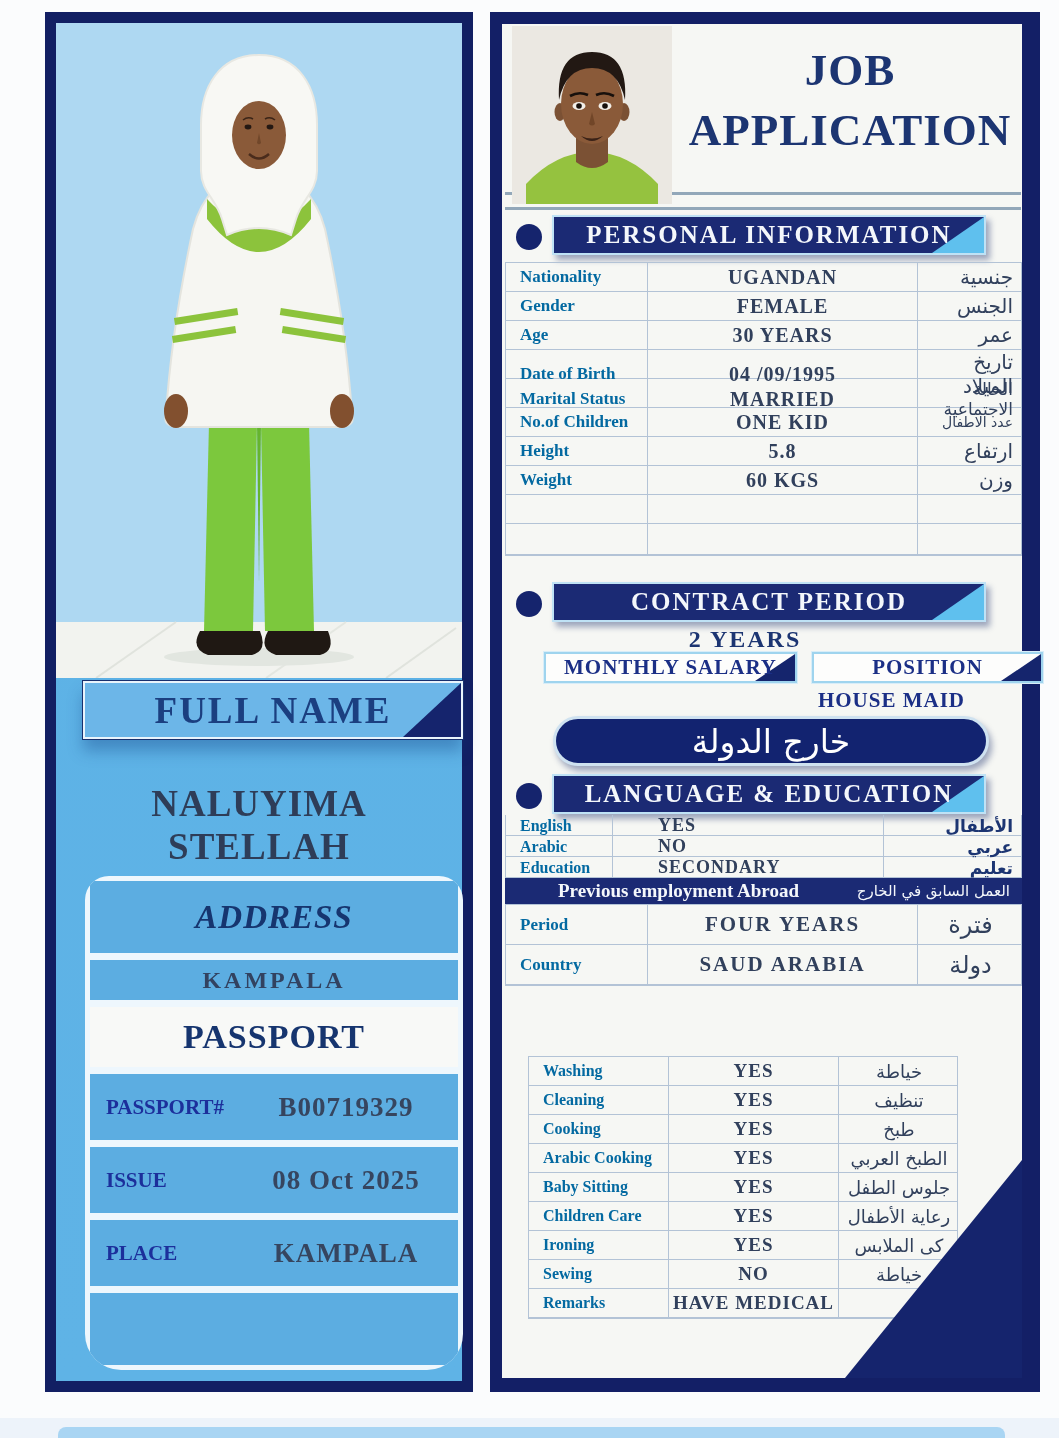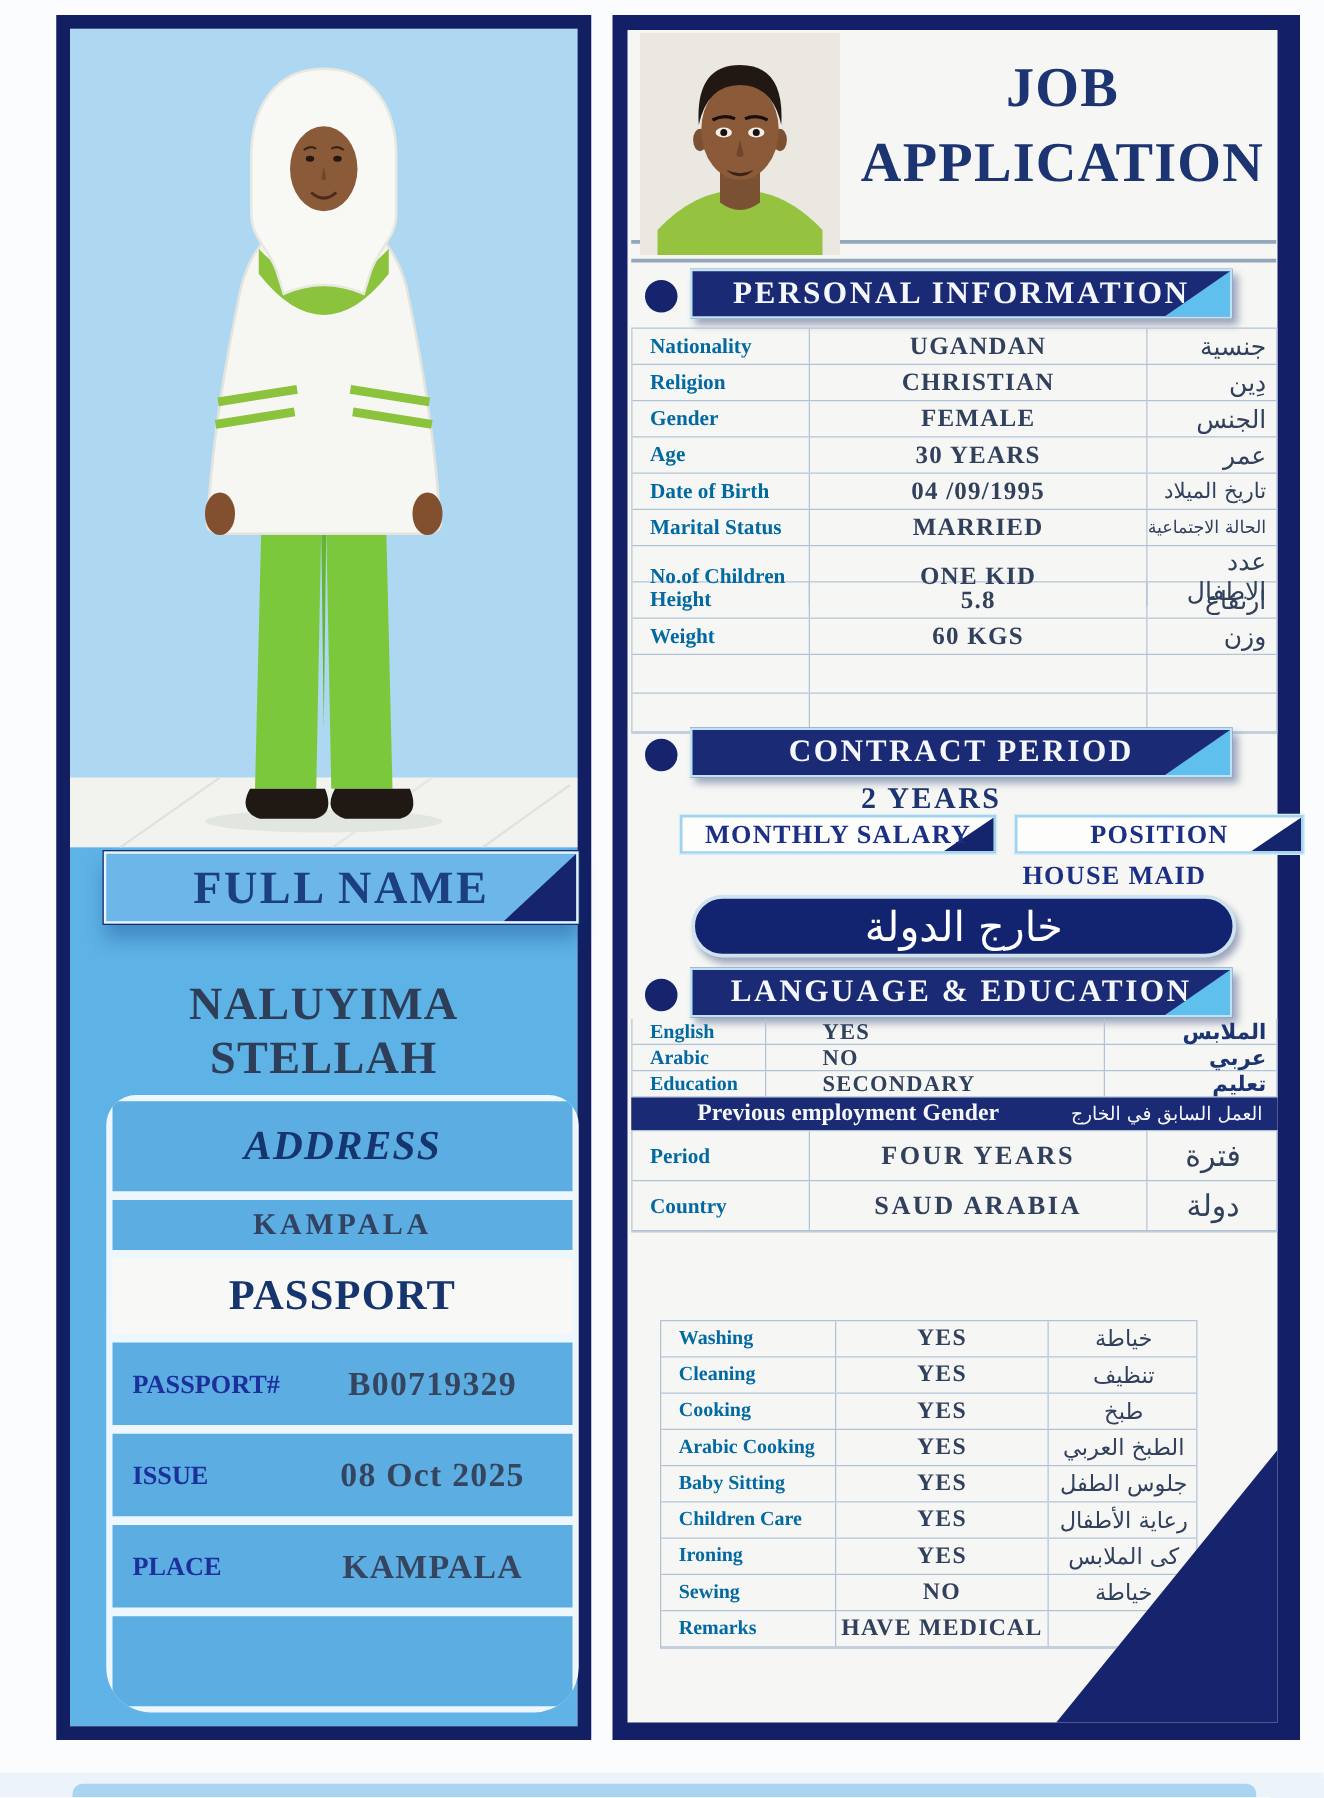--- a/index.html
+++ b/index.html
@@ -232,25 +232,20 @@
     <span class="tri-blue"></span>
   </div>
 
   <div id="personal-table" class="abs dtable">
       <div class="trow">
         <span class="c-label">Nationality</span>
         <span class="c-value">UGANDAN</span>
         <span class="c-ar">جنسية</span>
       </div>
       <div class="trow">
-        <span class="c-label">Religion</span>
-        <span class="c-value">CHRISTIAN</span>
-        <span class="c-ar">دِين</span>
-      </div>
-      <div class="trow">
         <span class="c-label">Gender</span>
         <span class="c-value">FEMALE</span>
         <span class="c-ar">الجنس</span>
       </div>
       <div class="trow">
         <span class="c-label">Age</span>
         <span class="c-value">30 YEARS</span>
         <span class="c-ar">عمر</span>
       </div>
       <div class="trow">
@@ -314,36 +309,36 @@
   <div class="abs banner-bullet" style="left:516px;top:783px;"></div>
   <div class="abs banner-bar" style="left:552px;top:774px;width:434px;height:40px;">
     <span class="txt">LANGUAGE &amp; EDUCATION</span>
     <span class="tri-blue"></span>
   </div>
 
   <div id="language-table" class="abs dtable">
       <div class="trow">
         <span class="c-label">English</span>
         <span class="c-value">YES</span>
-        <span class="c-ar">الملابس</span>
+        <span class="c-ar">الأطفال</span>
       </div>
       <div class="trow">
         <span class="c-label">Arabic</span>
         <span class="c-value">NO</span>
         <span class="c-ar">عربي</span>
       </div>
       <div class="trow">
         <span class="c-label">Education</span>
         <span class="c-value">SECONDARY</span>
         <span class="c-ar">تعليم</span>
       </div>
     </div>
 
   <div id="prev-bar" class="abs">
-    <span class="en">Previous employment Gender</span>
+    <span class="en">Previous employment Abroad</span>
     <span class="ar">العمل السابق في الخارج</span>
   </div>
 
   <div id="prev-table" class="abs dtable">
       <div class="trow">
         <span class="c-label">Period</span>
         <span class="c-value">FOUR  YEARS</span>
         <span class="c-ar">فترة</span>
       </div>
       <div class="trow">

